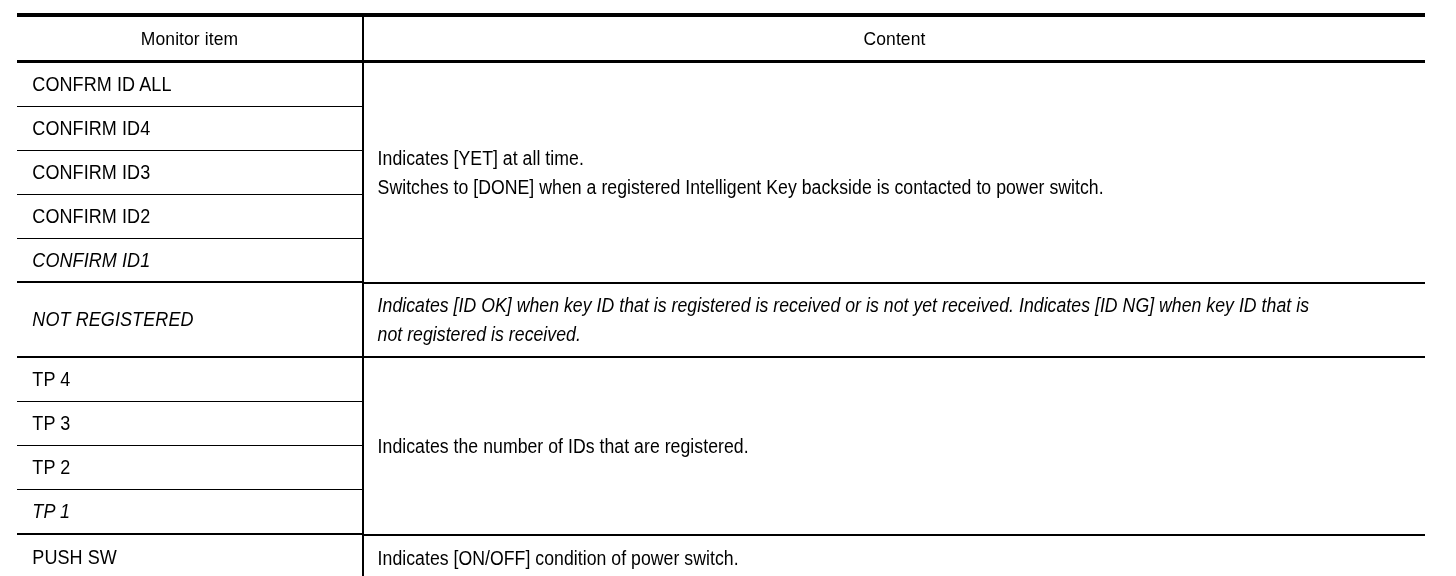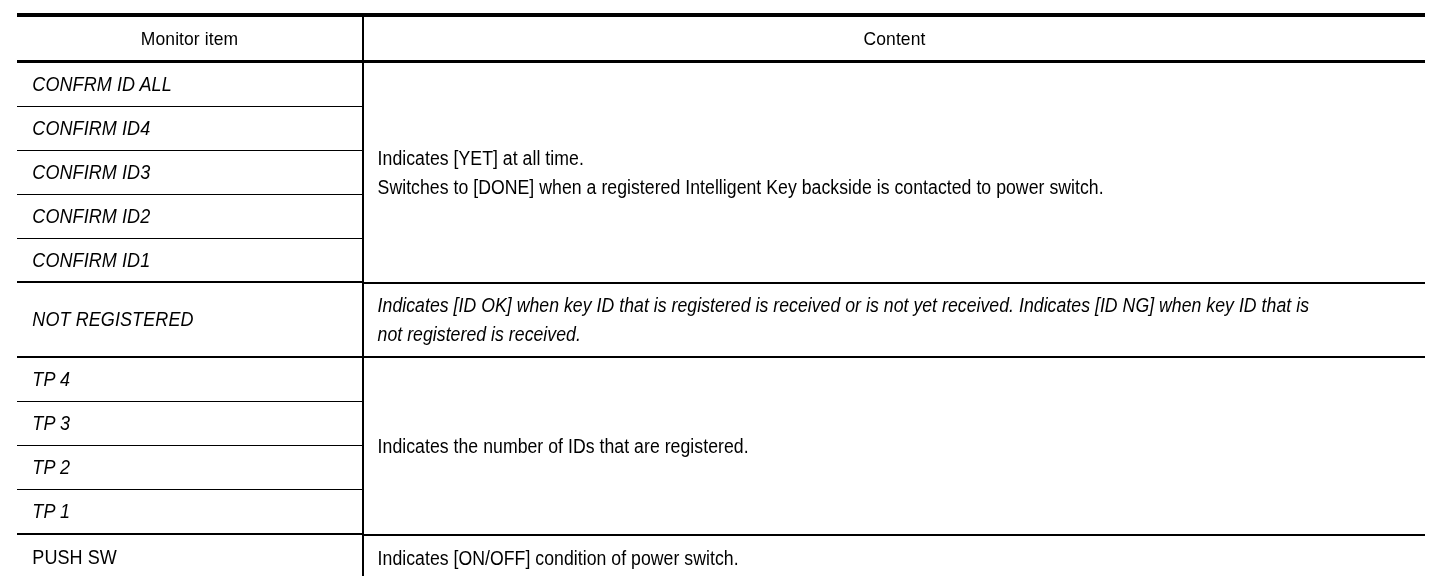--- a/index.html
+++ b/index.html
@@ -47,21 +47,21 @@
   col.col-item    { width: 346px; }
   col.col-content { width: 1062px; }
 
   
   .cell-item {
     border-right: 2px solid #000;
   }
 
   
   .rule-header   { border-bottom: 3px solid #000; }   
-  .rule-thin     { border-bottom: 1.5px solid #000; font-style: italic; } 
+  .rule-thin     { border-bottom: 1.5px solid #000; } 
   .rule-group    { border-bottom: 2.5px solid #000; font-style: italic; }
   .header-text {
     display: block;
     font-size: 19px;
     letter-spacing: 0.1px;
     transform: scaleX(0.92);
     transform-origin: center center;
   }
 
   

